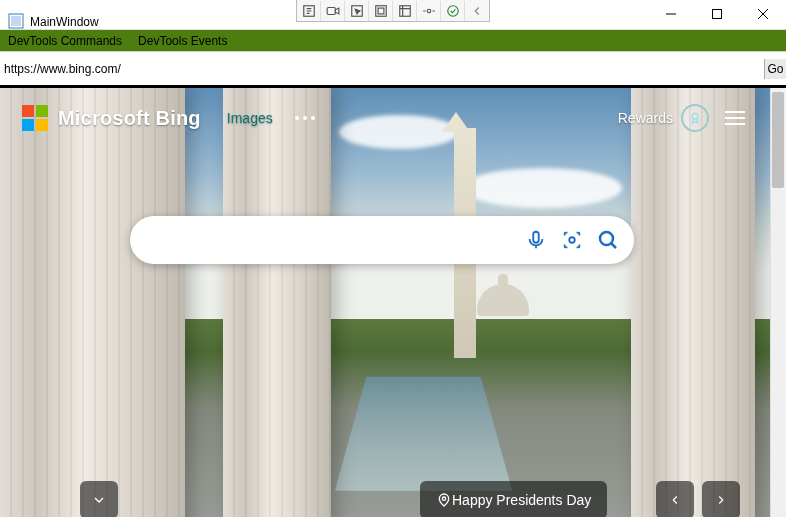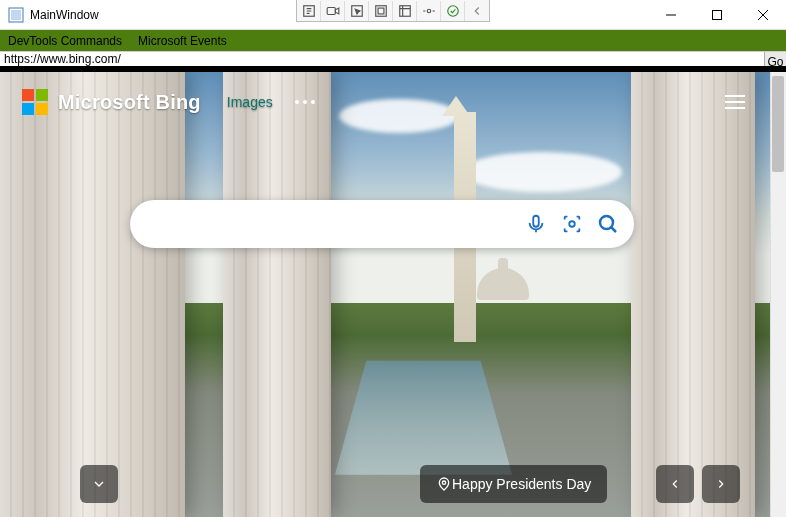--- a/index.html
+++ b/index.html
@@ -1,33 +1,33 @@
 <!DOCTYPE html>
 <html><head>
 <meta charset="utf-8">
 <style>
   * { box-sizing: border-box; margin: 0; padding: 0; font-family: "Segoe UI", Tahoma, sans-serif; }
   html, body { width: 786px; height: 517px; overflow: hidden; background: #fff; }
 
   
-  .titlebar { height: 30px; display: flex; align-items: center; border-bottom: 1px solid #ddd; position: relative; }
+  .titlebar { height: 30px; display: flex; align-items: flex-end; border-bottom: 1px solid #ddd; position: relative; }
   .titlebar .app-icon { width: 16px; height: 16px; margin: 0 6px 0 8px; display:inline-flex; }
   .titlebar .title { font-size: 12px; color: #000; }
   .titlebar .center-tools { position: absolute; left: 50%; transform: translateX(-50%); top: 0; height: 22px; display: flex; align-items: center; border: 1px solid #bbb; border-top: none; background: #f6f6f6; }
   .titlebar .tool { width: 24px; height: 20px; display:flex; align-items:center; justify-content:center; color:#444; font-size:12px; border-right:1px solid #ddd; }
   .titlebar .tool:last-child { border-right:none; }
   .titlebar .win-controls { margin-left: auto; display:flex; }
   .titlebar .win-btn { width: 46px; height: 30px; display:flex; align-items:center; justify-content:center; color:#000; font-size:10px; }
 
   
   .menubar { height: 22px; display:flex; align-items:center; background:#4d7c0f; border-bottom:1px solid #ccc; font-size:12px; color:#000; }
   .menubar .menu-item { padding: 0 8px; }
 
   
-  .urlrow { height: 20px; display:flex; border-bottom:6px solid #000000; }
+  .urlrow { height: 36px; display:flex; border-bottom:3px solid #000000;align-items:center; }
   .urlrow input { flex:1; border:none; outline:none; font-size:12px; padding:0 4px; background:#fff; }
   .urlrow .go { width:22px; text-align:center; font-size:12px; border-left:1px solid #aaa; background:#e9e9e9; line-height:20px; }
 
   
   .content { position:relative; width:100%; height:445px; }
   .scroll-track { position:absolute; right:0; top:0; width:16px; height:100%; background:#f0f0f0; border-left:1px solid #ddd; }
   .scroll-thumb { position:absolute; right:2px; top:4px; width:12px; height:96px; background:#c0c0c0; border-radius:2px; }
   .viewport { position:absolute; left:0; top:0; right:16px; bottom:0; overflow:hidden; }
 
   
@@ -151,21 +151,21 @@
     <div class="win-btn">
         <svg width="10" height="10" viewBox="0 0 10 10">
           <path d="M0 0l10 10M10 0L0 10" stroke="#000"></path>
         </svg>
       </div>
   </div>
 </div>
 
 <div class="menubar">
   <div class="menu-item">DevTools Commands</div>
-  <div class="menu-item">Microsoft Events</div>
+  <div class="menu-item">DevTools Events</div>
 </div>
 
 <div class="urlrow">
   <input type="text" value="https://www.bing.com/" style="">
   <div class="go">Go</div>
 </div>
 
 <div class="content">
   <div class="viewport">
 
@@ -193,20 +193,29 @@
         </div>
       <div class="brand">Microsoft Bing</div>
       <div class="nav-link">Images</div>
       <div class="kebab">
           <i></i>
           <i></i>
           <i></i>
         </div>
 
       <div class="right-nav">
+        <div class="chip">
+          <span>Rewards</span>
+          <span class="reward-badge">
+            <svg width="14" height="14" viewBox="0 0 24 24" fill="none" stroke="#9de" stroke-width="2">
+                <circle cx="12" cy="9" r="5"></circle>
+                <path d="M9 14l-2 7 5-3 5 3-2-7"></path>
+              </svg>
+          </span>
+        </div>
         <div class="hamburger">
             <i></i>
             <i></i>
             <i></i>
           </div>
       </div>
     </div>
 
     <div class="searchbox">
       <input type="text" placeholder="" style="">

